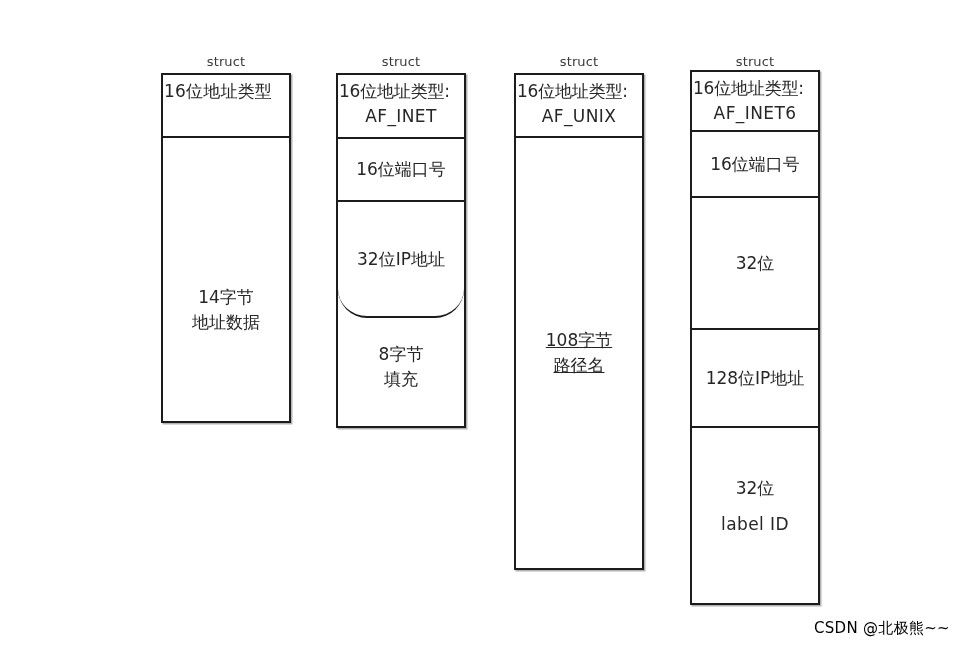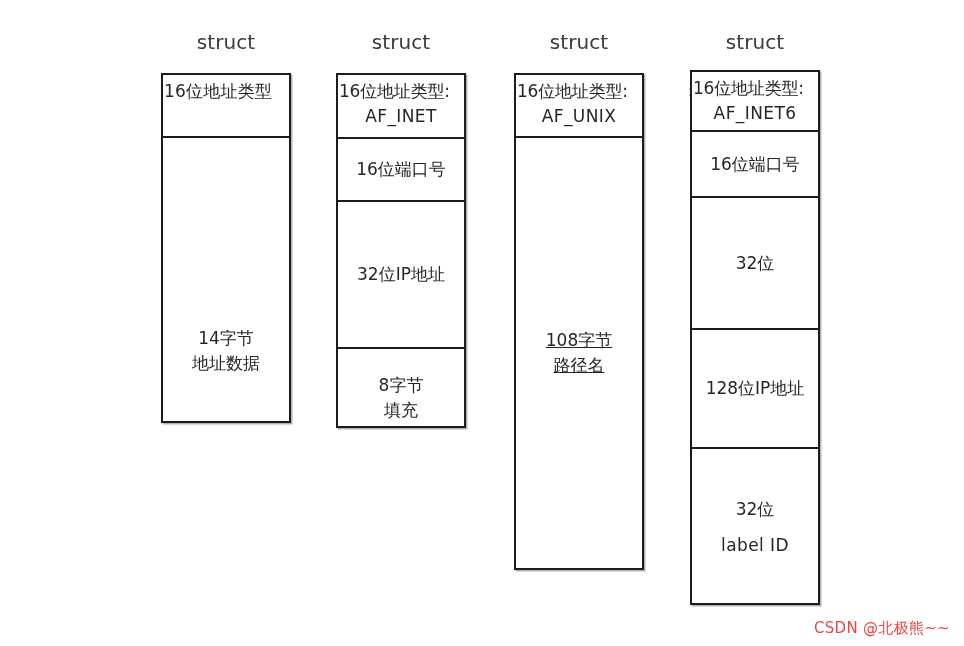--- a/index.html
+++ b/index.html
@@ -27,26 +27,27 @@
   }
 
   
   .struct-col {
     position: absolute;
     top: 0;
   }
 
   .struct-title {
     text-align: center;
-    font-size: 20px;
+    font-size: 13px;
     line-height: 24px;
     color: #3a3a3a;
     letter-spacing: 0.1px;
     white-space: pre-line;
     padding-top: 6px;
+    margin-top: 20px;
     -webkit-user-select: none;
   }
   .struct-title .suffix6 {
     color: #d08a30;
   }
 
   
   .struct-box {
     position: absolute;
     left: 0;
@@ -110,62 +111,62 @@
     font-family: "DejaVu Sans", "Liberation Sans", sans-serif;
     letter-spacing: 0.4px;
   }
 
   
   .watermark {
     position: absolute;
     right: 14px;
     bottom: 8px;
     font-size: 15px;
-    color: #ef4444;
+    color: #000000;
     letter-spacing: 0.3px;
     white-space: nowrap;
     margin-left: 23px;
     -webkit-user-select: none;
   }
 </style>
 </head>
 <body>
 
 <div class="diagram">
 
   <div class="struct-col" style="left:148px; width:156px;">
     <div class="struct-title">
       <span class="line">struct</span><br>
       <span class="line">sockaddr</span>
     </div>
     <div class="struct-box" style="left:13px; top:73px; width:130px; height:350px;">
       <div class="field type-field single" style="height:63px;">
         <span class="line l1">16位地址类型</span>
       </div>
-      <div class="field" style="height:343px;margin-top:41px;">
+      <div class="field" style="height:343px;">
         <span class="line">14字节</span>
         <span class="line">地址数据</span>
       </div>
     </div>
   </div>
 
   <div class="struct-col" style="left:323px; width:156px;">
     <div class="struct-title">
       <span class="line">struct</span><br>
       <span class="line">sockaddr_in</span>
     </div>
     <div class="struct-box" style="left:13px; top:73px; width:130px; height:355px;">
       <div class="field type-field" style="height:64px;">
         <span class="line l1">16位地址类型:</span>
         <span class="line l2 mono-latin">AF_INET</span>
       </div>
       <div class="field" style="height:63px;">
         <span class="line">16位端口号</span>
       </div>
-      <div class="field" style="height:147px;">
+      <div class="field" style="height:116px;border-radius:29px;">
         <span class="line">32位IP地址</span>
       </div>
       <div class="field" style="height:97px;">
         <span class="line">8字节</span>
         <span class="line">填充</span>
       </div>
     </div>
   </div>
 
   <div class="struct-col" style="left:501px; width:156px;">
@@ -194,21 +195,21 @@
       <div class="field type-field" style="height:60px;">
         <span class="line l1">16位地址类型:</span>
         <span class="line l2 mono-latin">AF_INET6</span>
       </div>
       <div class="field" style="height:66px;">
         <span class="line">16位端口号</span>
       </div>
       <div class="field loose" style="height:132px;">
         <span class="line">32位</span>
       </div>
-      <div class="field" style="height:119px;">
+      <div class="field" style="height:98px;">
         <span class="line">128位IP地址</span>
       </div>
       <div class="field loose" style="height:155px;">
         <span class="line">32位</span>
         <span class="line mono-latin">label ID</span>
       </div>
     </div>
   </div>
 
   <div class="watermark">CSDN @北极熊~~</div>

